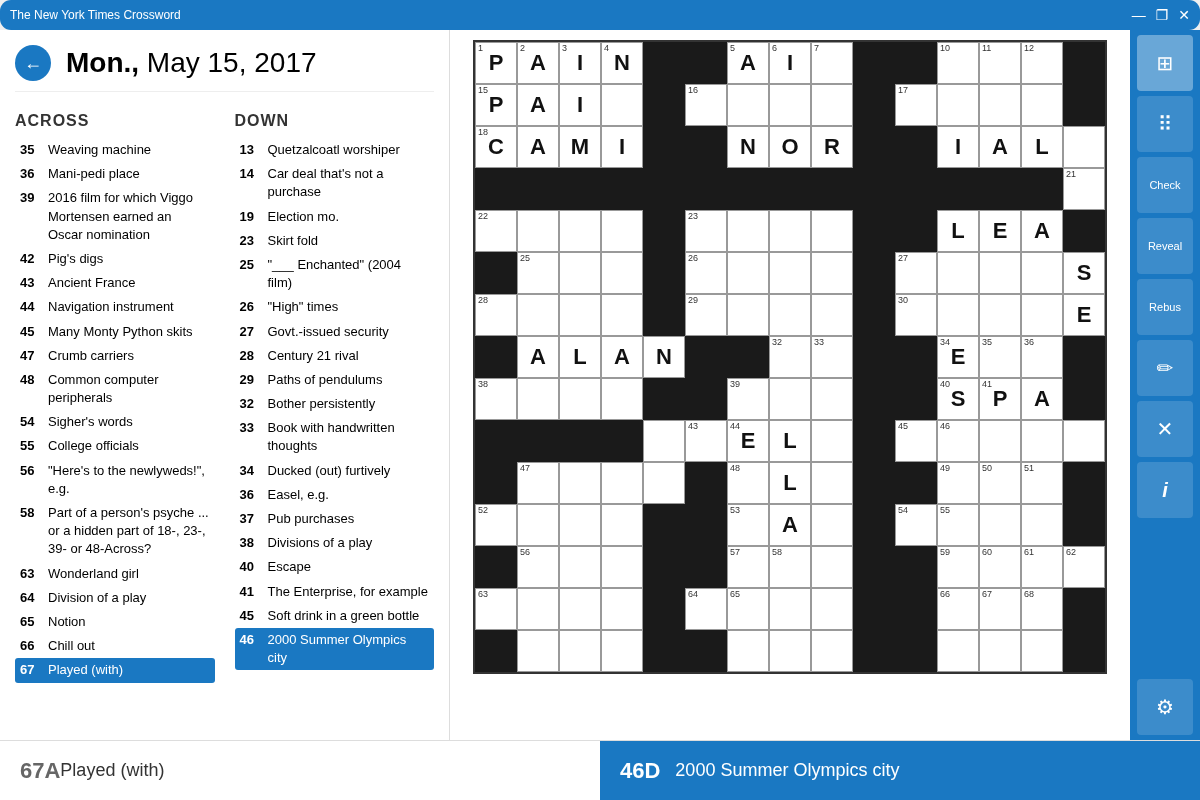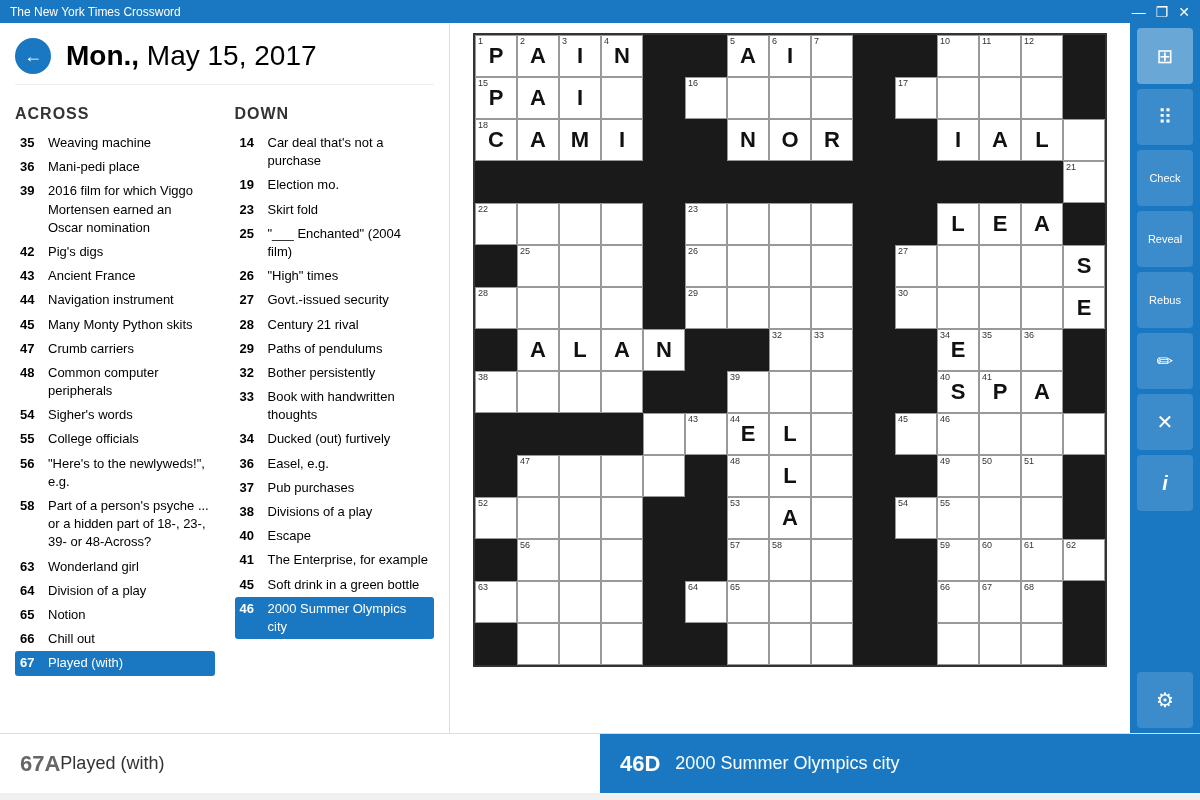--- a/index.html
+++ b/index.html
@@ -2,26 +2,27 @@
 <html><head>
   <meta charset="utf-8">
   <style>
     * { margin: 0; padding: 0; box-sizing: border-box; }
     body { width: 1200px; height: 800px; overflow: hidden; font-family: 'Segoe UI', Arial, sans-serif; background: #f0f0f0; }
 
     
     .title-bar {
       background: #1a78c2;
       color: white;
-      height: 23px;
+      height: 30px;
       display: flex;
       align-items: center;
       justify-content: space-between;
       padding: 0 10px;
       font-size: 12px;
+      border-radius: 11px;
     }
     .title-bar-controls { display: flex; gap: 10px; }
     .title-bar-btn { cursor: pointer; font-size: 14px; }
 
     
     .main-content {
       display: flex;
       height: 710px;
       background: white;
     }
@@ -277,20 +278,24 @@
             <div class="clue-item active">
               <span class="clue-num">67</span>
               <span class="clue-text">Played (with)</span>
             </div>
           </div>
       </div>
 
       <div class="clue-section">
         <div class="clue-section-title">DOWN</div>
         <div id="down-clues-container">
+            <div class="clue-item">
+              <span class="clue-num">13</span>
+              <span class="clue-text">Quetzalcoatl worshiper</span>
+            </div>
             <div class="clue-item">
               <span class="clue-num">14</span>
               <span class="clue-text">Car deal that's not a purchase</span>
             </div>
             <div class="clue-item">
               <span class="clue-num">19</span>
               <span class="clue-text">Election mo.</span>
             </div>
             <div class="clue-item">
               <span class="clue-num">23</span>

